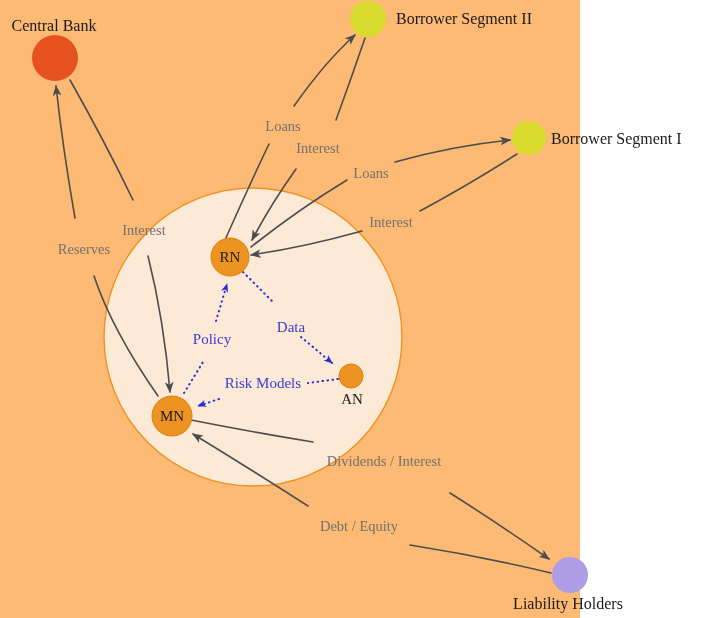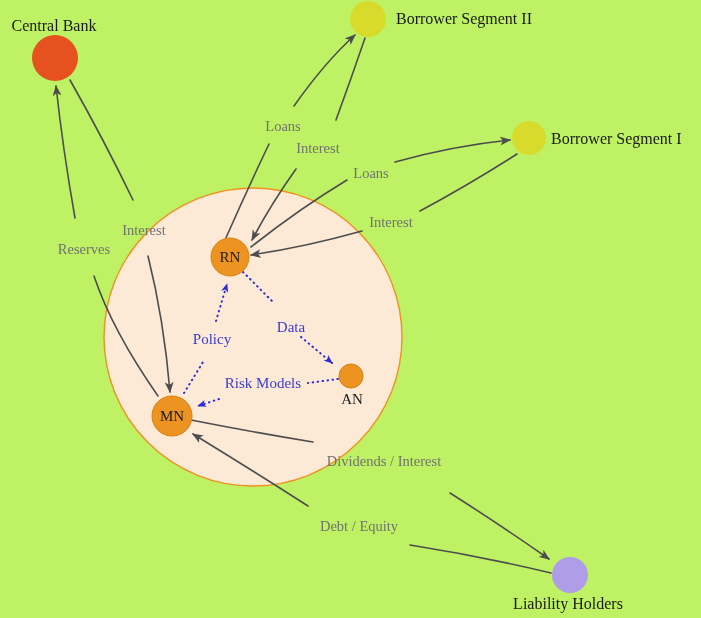--- a/index.html
+++ b/index.html
@@ -2,23 +2,23 @@
 <html><head>
 <meta charset="utf-8">
 <style>
   html, body {
     margin: 0;
     padding: 0;
     background: #ffffff;
   }
   .stage {
     position: relative;
-    width: 701px;
+    width: 580px;
     height: 618px;
-    background: #bef264;
+    background: #fdba74;
     font-family: "Liberation Serif", "DejaVu Serif", serif;
   }
   svg { display: block; }
   .node-name-label {
     font-size: 16px;
     font-family: "Liberation Serif", "DejaVu Serif", serif;
   }
   .inner-node-label {
     font-size: 15px;
     font-family: "Liberation Serif", "DejaVu Serif", serif;

